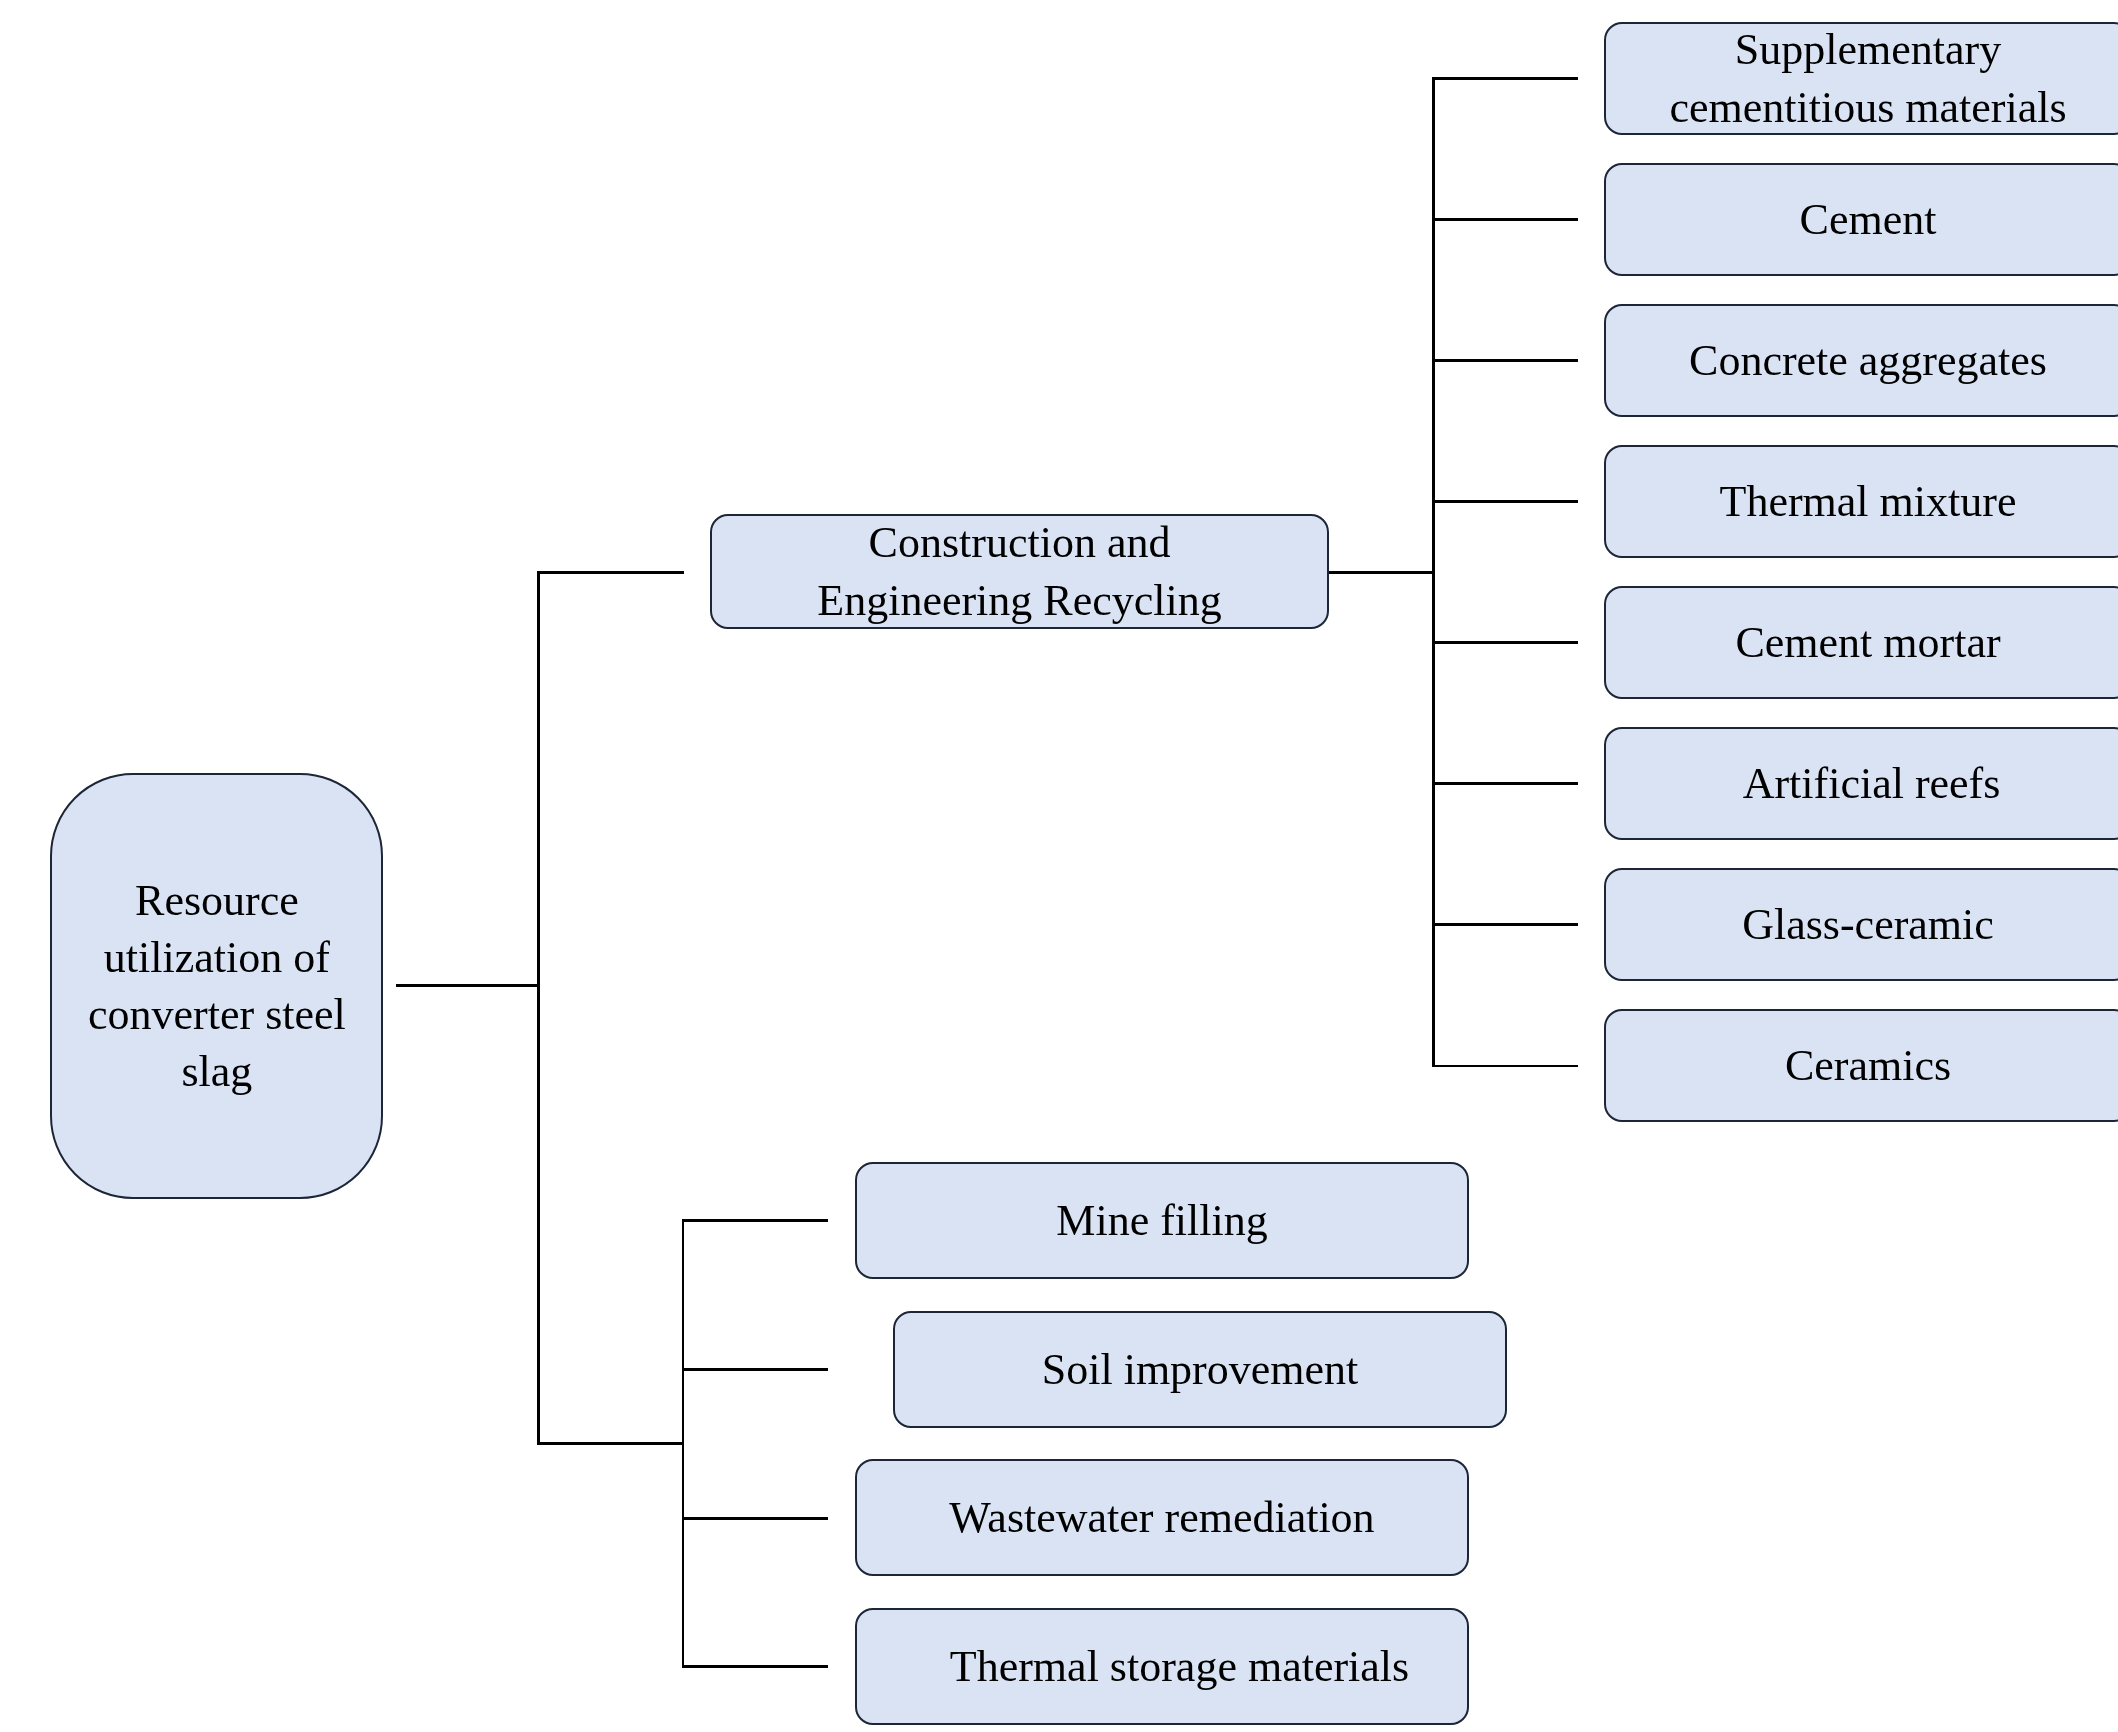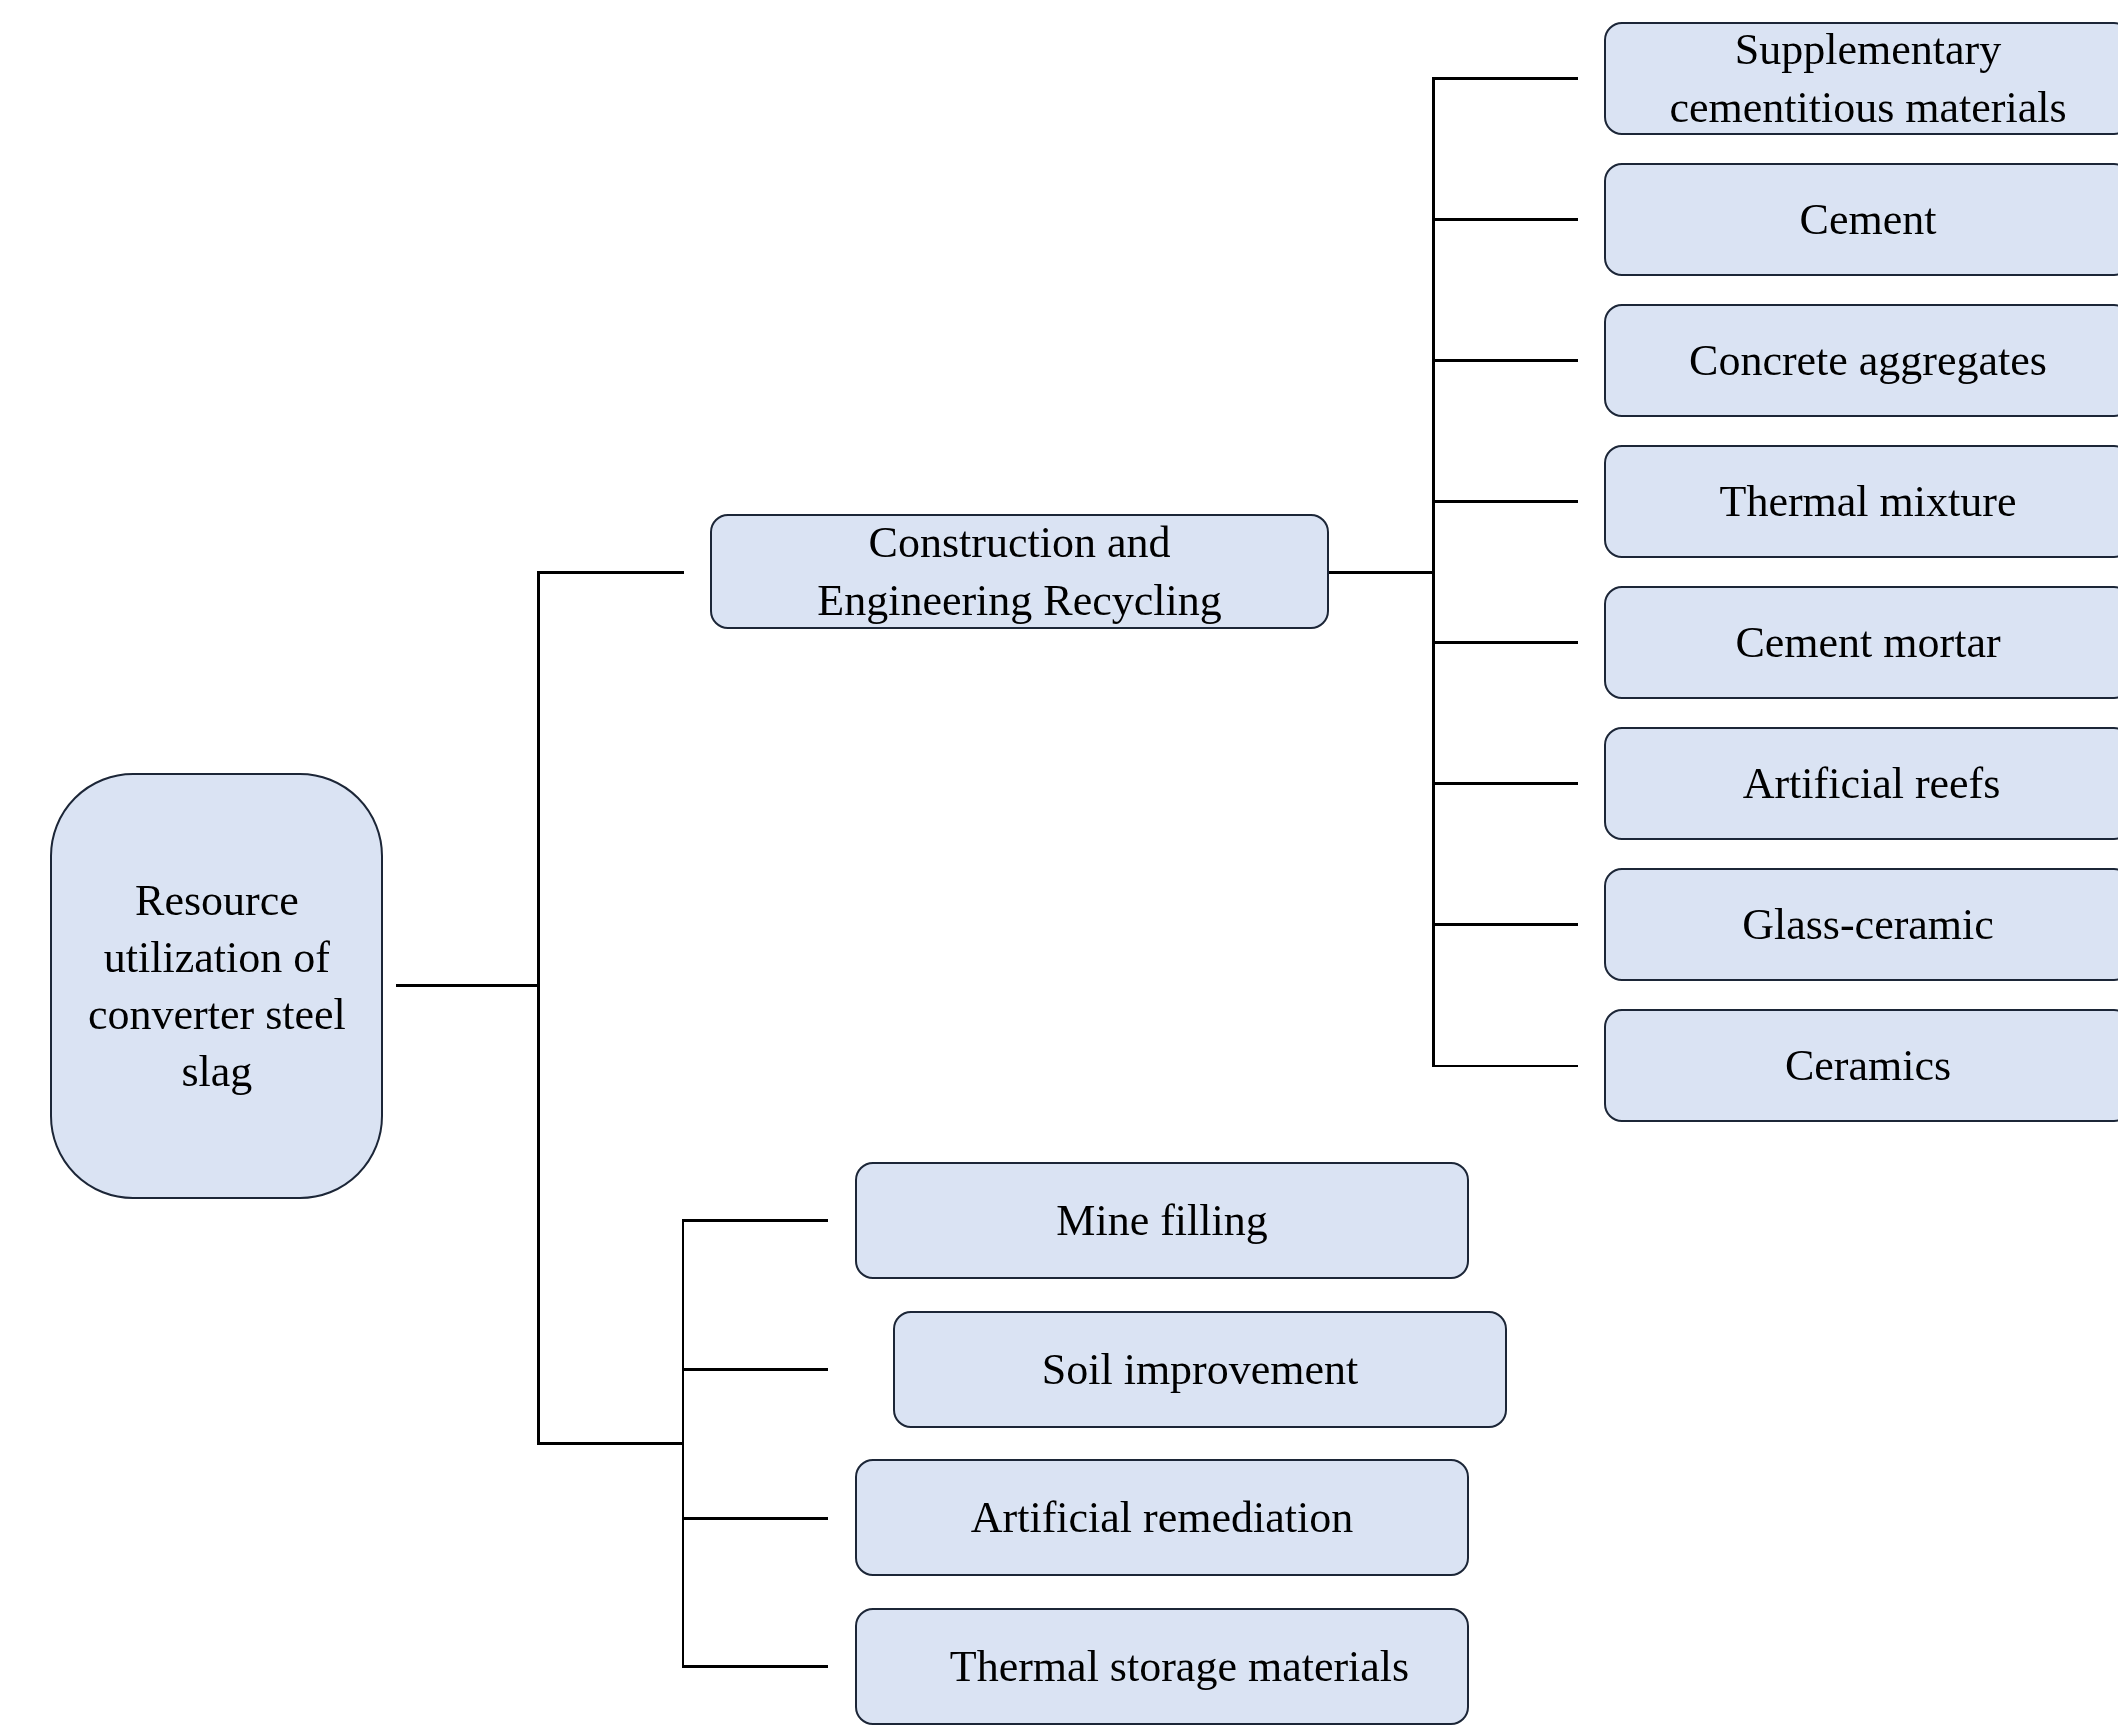--- a/index.html
+++ b/index.html
@@ -94,17 +94,17 @@
   <div class="node" style="left:1576px;top:163px;width:528px;height:113px;">Cement</div>
   <div class="node" style="left:1576px;top:304px;width:528px;height:113px;">Concrete aggregates</div>
   <div class="node" style="left:1576px;top:445px;width:528px;height:113px;">Thermal mixture</div>
   <div class="node" style="left:1576px;top:586px;width:528px;height:113px;">Cement mortar</div>
   <div class="node" style="left:1576px;top:727px;width:528px;height:113px;padding-left:20px;">Artificial reefs</div>
   <div class="node" style="left:1576px;top:868px;width:528px;height:113px;">Glass-ceramic</div>
   <div class="node" style="left:1576px;top:1009px;width:528px;height:113px;">Ceramics</div>
 
   <div class="node" style="left:827px;top:1162px;width:614px;height:117px;">Mine filling</div>
   <div class="node" style="left:865px;top:1311px;width:614px;height:117px;">Soil improvement</div>
-  <div class="node" style="left:827px;top:1459px;width:614px;height:117px;">Artificial remediation</div>
+  <div class="node" style="left:827px;top:1459px;width:614px;height:117px;">Wastewater remediation</div>
   <div class="node" style="left:827px;top:1608px;width:614px;height:117px;padding-left:48px;">Thermal storage materials</div>
 
 </div>
 
 
 </body></html>

